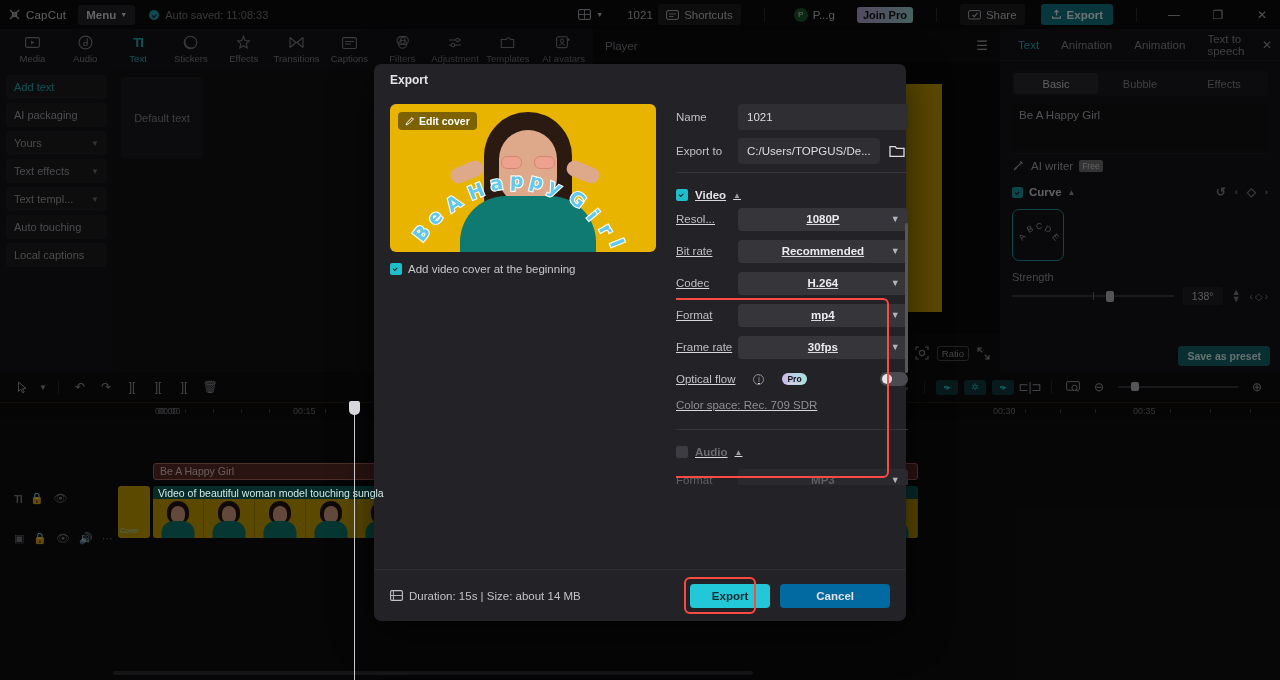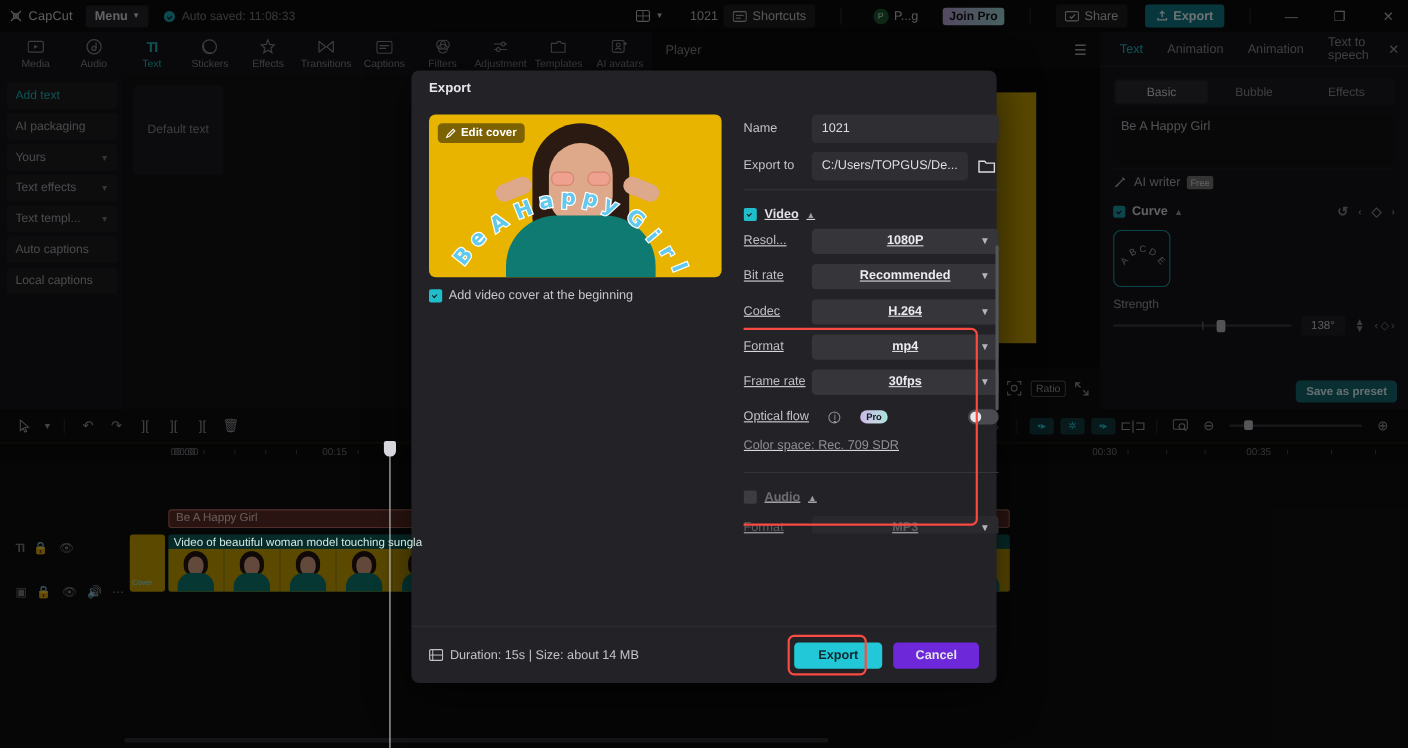--- a/index.html
+++ b/index.html
@@ -215,21 +215,21 @@
   .pro-badge { background: linear-gradient(90deg,#cdb9e8,#a9e2de); color: #16161a; font-size: 8.5px; font-weight: bold; padding: 1px 5px; border-radius: 7px; }
   .toggle { margin-left: auto; width: 28px; height: 14px; background: #4a4a50; border-radius: 7px; position: relative; }
   .toggle .kn { position: absolute; left: 2px; top: 2px; width: 10px; height: 10px; border-radius: 50%; background: #e6e6ea; }
   .cs-line { font-size: 11.5px; color: #8e8e95; margin-top: 8px; }
   .vscroll { position: absolute; right: 0; top: 46px; width: 3px; height: 150px; background: #55555c; border-radius: 2px; }
 
   .modal-ft { height: 52px; display: flex; align-items: center; padding: 0 16px; gap: 10px; border-top: 1px solid #2c2c31; }
   .dur { display: flex; align-items: center; gap: 6px; font-size: 11.5px; color: #c2c2c8; }
   .ft-right { margin-left: auto; display: flex; align-items: center; gap: 10px; position: relative; }
   .btn-export { background: #22c8d8; color: #0d2b2f; font-size: 11.5px; font-weight: bold; padding: 6px 22px; border-radius: 4px; }
-  .btn-cancel { background: #6d28d9; color: #e2e2e8; font-size: 11.5px; font-weight: bold; padding: 6px 20px; border-radius: 4px; }
+  .btn-cancel { background: #0369a1; color: #e2e2e8; font-size: 11.5px; font-weight: bold; padding: 6px 36px; border-radius: 4px; }
   .hl-btn { position: absolute; left: -6px; top: -7px; width: 72px; height: 37px; border: 2px solid #fa4a41; border-radius: 6px; pointer-events: none; }
   svg { display: block; }
 </style>
 </head>
 <body>
 
 <div class="app">
 
   <div class="titlebar">
     <div class="brand">
@@ -415,21 +415,21 @@
     </div>
     <div class="lp-item">
       <span>Text effects</span>
       <span class="chev">▼</span>
     </div>
     <div class="lp-item">
       <span>Text templ...</span>
       <span class="chev">▼</span>
     </div>
     <div class="lp-item">
-      <span>Auto captions</span>
+      <span>Auto touching</span>
     </div>
     <div class="lp-item">
       <span>Local captions</span>
     </div>
   </div>
 
   <div class="assetpanel">
     <div class="asset-card">
       <span>Default text</span>
     </div>

